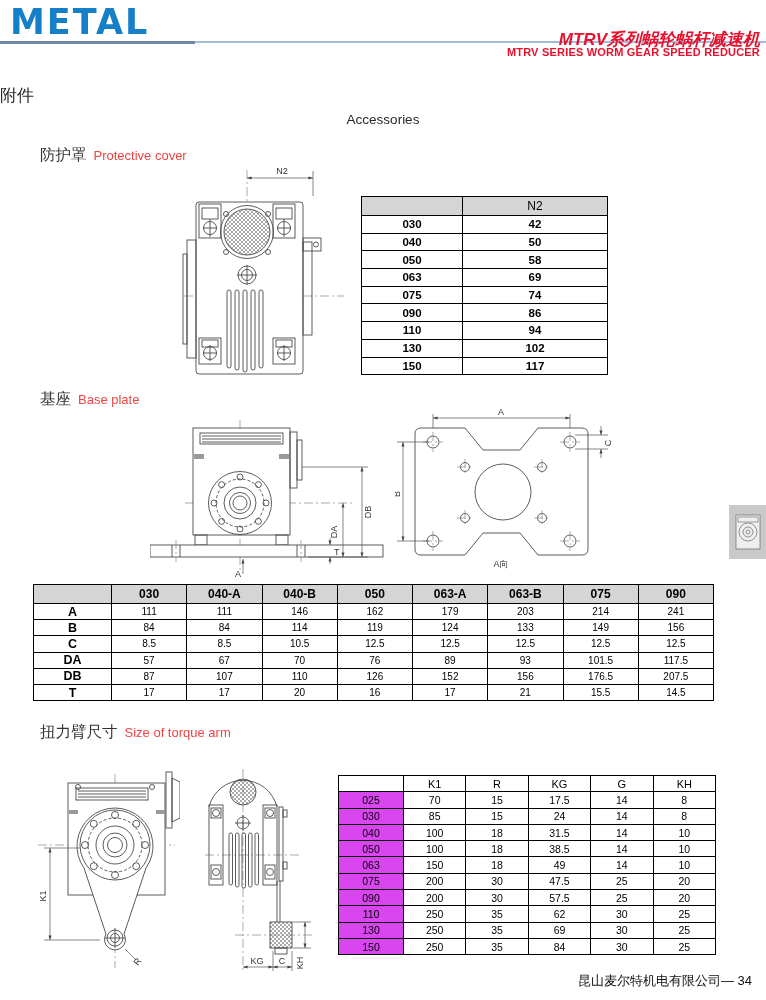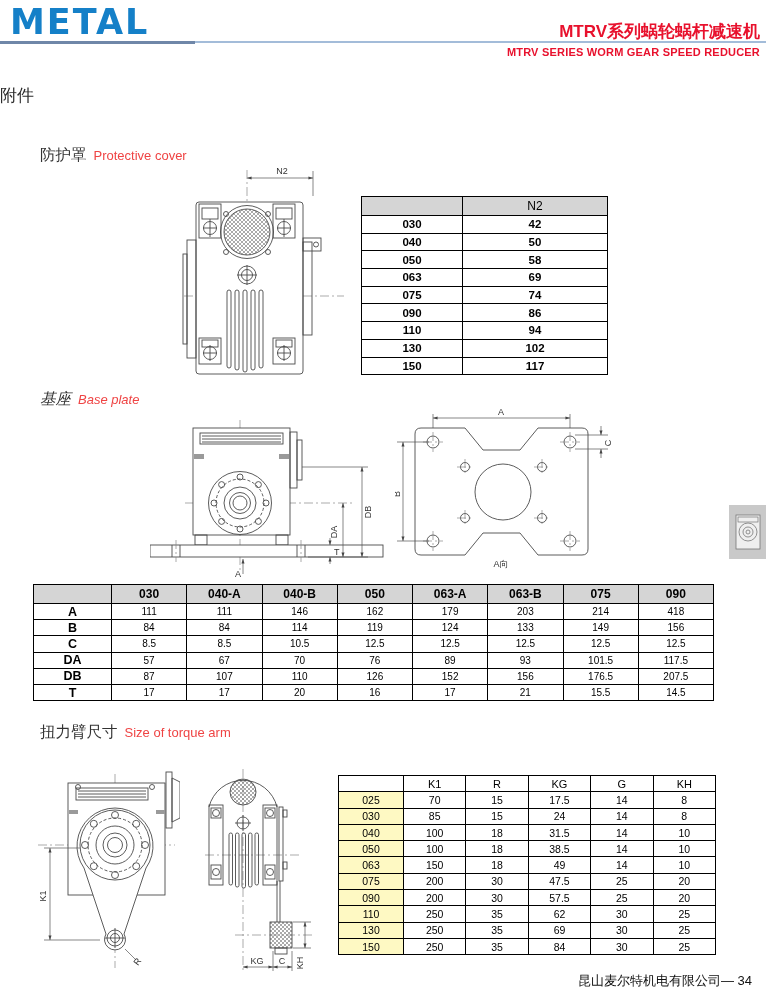--- a/index.html
+++ b/index.html
@@ -4,51 +4,51 @@
 <style>
   html,body{margin:0;padding:0;background:#fff;}
   .page{position:relative;width:766px;height:1000px;background:#fff;overflow:hidden;
         font-family:"Liberation Sans","DejaVu Sans",sans-serif;color:#000;}
 
   
   .logo{position:absolute;left:10px;top:2px;font-size:35px;font-weight:bold;
         letter-spacing:2px;color:#1580c8;font-family:"DejaVu Sans",sans-serif;}
   .hrule{position:absolute;left:0;top:41px;width:766px;height:2px;background:#a3bcd9;}
   .hrule-dark{position:absolute;left:0;top:41px;width:195px;height:3px;background:#6f87a8;}
-  .title-cn{position:absolute;right:6px;top:20px;font-size:17px;font-weight:bold;color:#e8112d;}
+  .title-cn{position:absolute;right:6px;top:28px;font-size:17px;font-weight:bold;color:#e8112d;font-style:italic;}
   .title-en{position:absolute;right:6px;top:46px;font-size:11px;font-weight:bold;color:#e8112d;letter-spacing:0.2px;margin-left:40px;}
 
   
   .page-title-cn{position:absolute;left:0;top:84px;width:766px;font-size:17px;color:#2a2a2a;}
   .page-title-en{position:absolute;left:0;top:112px;width:766px;text-align:center;font-size:13.5px;color:#2a2a2a;}
   .section{position:absolute;left:40px;color:#333;}
   .section .cn{font-size:15.5px;text-align:center;}
   .section .en{font-size:13px;margin-left:7px;color:#ef4444;}
-  .sec1{top:145px;} .sec2{top:389px;font-style:italic;} .sec3{top:722px;}
+  .sec1{top:145px;} .sec2{top:389px;} .sec3{top:722px;}
 
   
   table{border-collapse:collapse;table-layout:fixed;position:absolute;background:#fff;}
   th,td{border:1px solid #000;text-align:center;vertical-align:middle;padding:0;overflow:hidden;white-space:nowrap;}
   table{border:1.5px solid #000;}
 
   .n2-table{left:361px;top:196px;width:247px;}
   .n2-table th{background:#d5d5d5;font-weight:normal;font-size:12px;height:18px;}
   .n2-table td{font-weight:bold;font-size:11.5px;height:16.7px;}
   .n2-table th:first-child,.n2-table td:first-child{width:100px;}
 
   .bp-table{left:33px;top:584px;width:681px;}
   .bp-table th{background:#d5d5d5;font-weight:bold;font-size:12px;height:18px;}
   .bp-table td{font-size:10px;height:15.2px;}
   .bp-table td:first-child{font-weight:bold;font-size:12.5px;}
   .bp-table th:first-child,.bp-table td:first-child{width:77px;}
 
   .ta-table{left:338px;top:775px;width:378px;}
   .ta-table th{background:#fff;font-weight:normal;font-size:11px;height:15.3px;}
   .ta-table td{font-size:10.5px;height:15.3px;}
-  .ta-table td:first-child{background:#fef9c3;}
+  .ta-table td:first-child{background:#d946ef;}
   .ta-table th:first-child,.ta-table td:first-child{width:64px;}
 
   
   svg{position:absolute;}
   .ln{stroke:#4a4a4a;stroke-width:0.9;fill:none;}
   .lnf{stroke:#4a4a4a;stroke-width:0.9;fill:#fff;}
   .cl{stroke:#888;stroke-width:0.7;fill:none;stroke-dasharray:9 3 2 3;}
   .dim{stroke:#555;stroke-width:0.7;fill:none;}
   .dk{fill:#9a9a9a;stroke:none;}
   .dtxt{font-size:9px;fill:#333;font-family:"Liberation Sans",sans-serif;}
@@ -64,20 +64,21 @@
 
 <div class="page">
 
   <div class="logo">METAL</div>
   <div class="hrule"></div>
   <div class="hrule-dark"></div>
   <div class="title-cn">MTRV系列蜗轮蜗杆减速机</div>
   <div class="title-en">MTRV SERIES WORM GEAR SPEED REDUCER</div>
 
   <div class="page-title-cn">附件</div>
+  <div class="page-title-en">Accessories</div>
 
   <div class="section sec1">
     <span class="cn">防护罩</span><span class="en">Protective cover</span>
   </div>
 
   <svg style="left:182px;top:162px" width="170" height="216" viewBox="0 0 170 216">
     <defs>
       <pattern id="h1" patternUnits="userSpaceOnUse" width="4" height="4">
         <path d="M0,4 L4,0 M0,0 L4,4" stroke="#555" stroke-width="0.5"></path>
       </pattern>
@@ -332,21 +333,21 @@
       <tbody>
         <tr>
           <td>A</td>
           <td>111</td>
           <td>111</td>
           <td>146</td>
           <td>162</td>
           <td>179</td>
           <td>203</td>
           <td>214</td>
-          <td>418</td>
+          <td>241</td>
         </tr>
         <tr>
           <td>B</td>
           <td>84</td>
           <td>84</td>
           <td>114</td>
           <td>119</td>
           <td>124</td>
           <td>133</td>
           <td>149</td>

